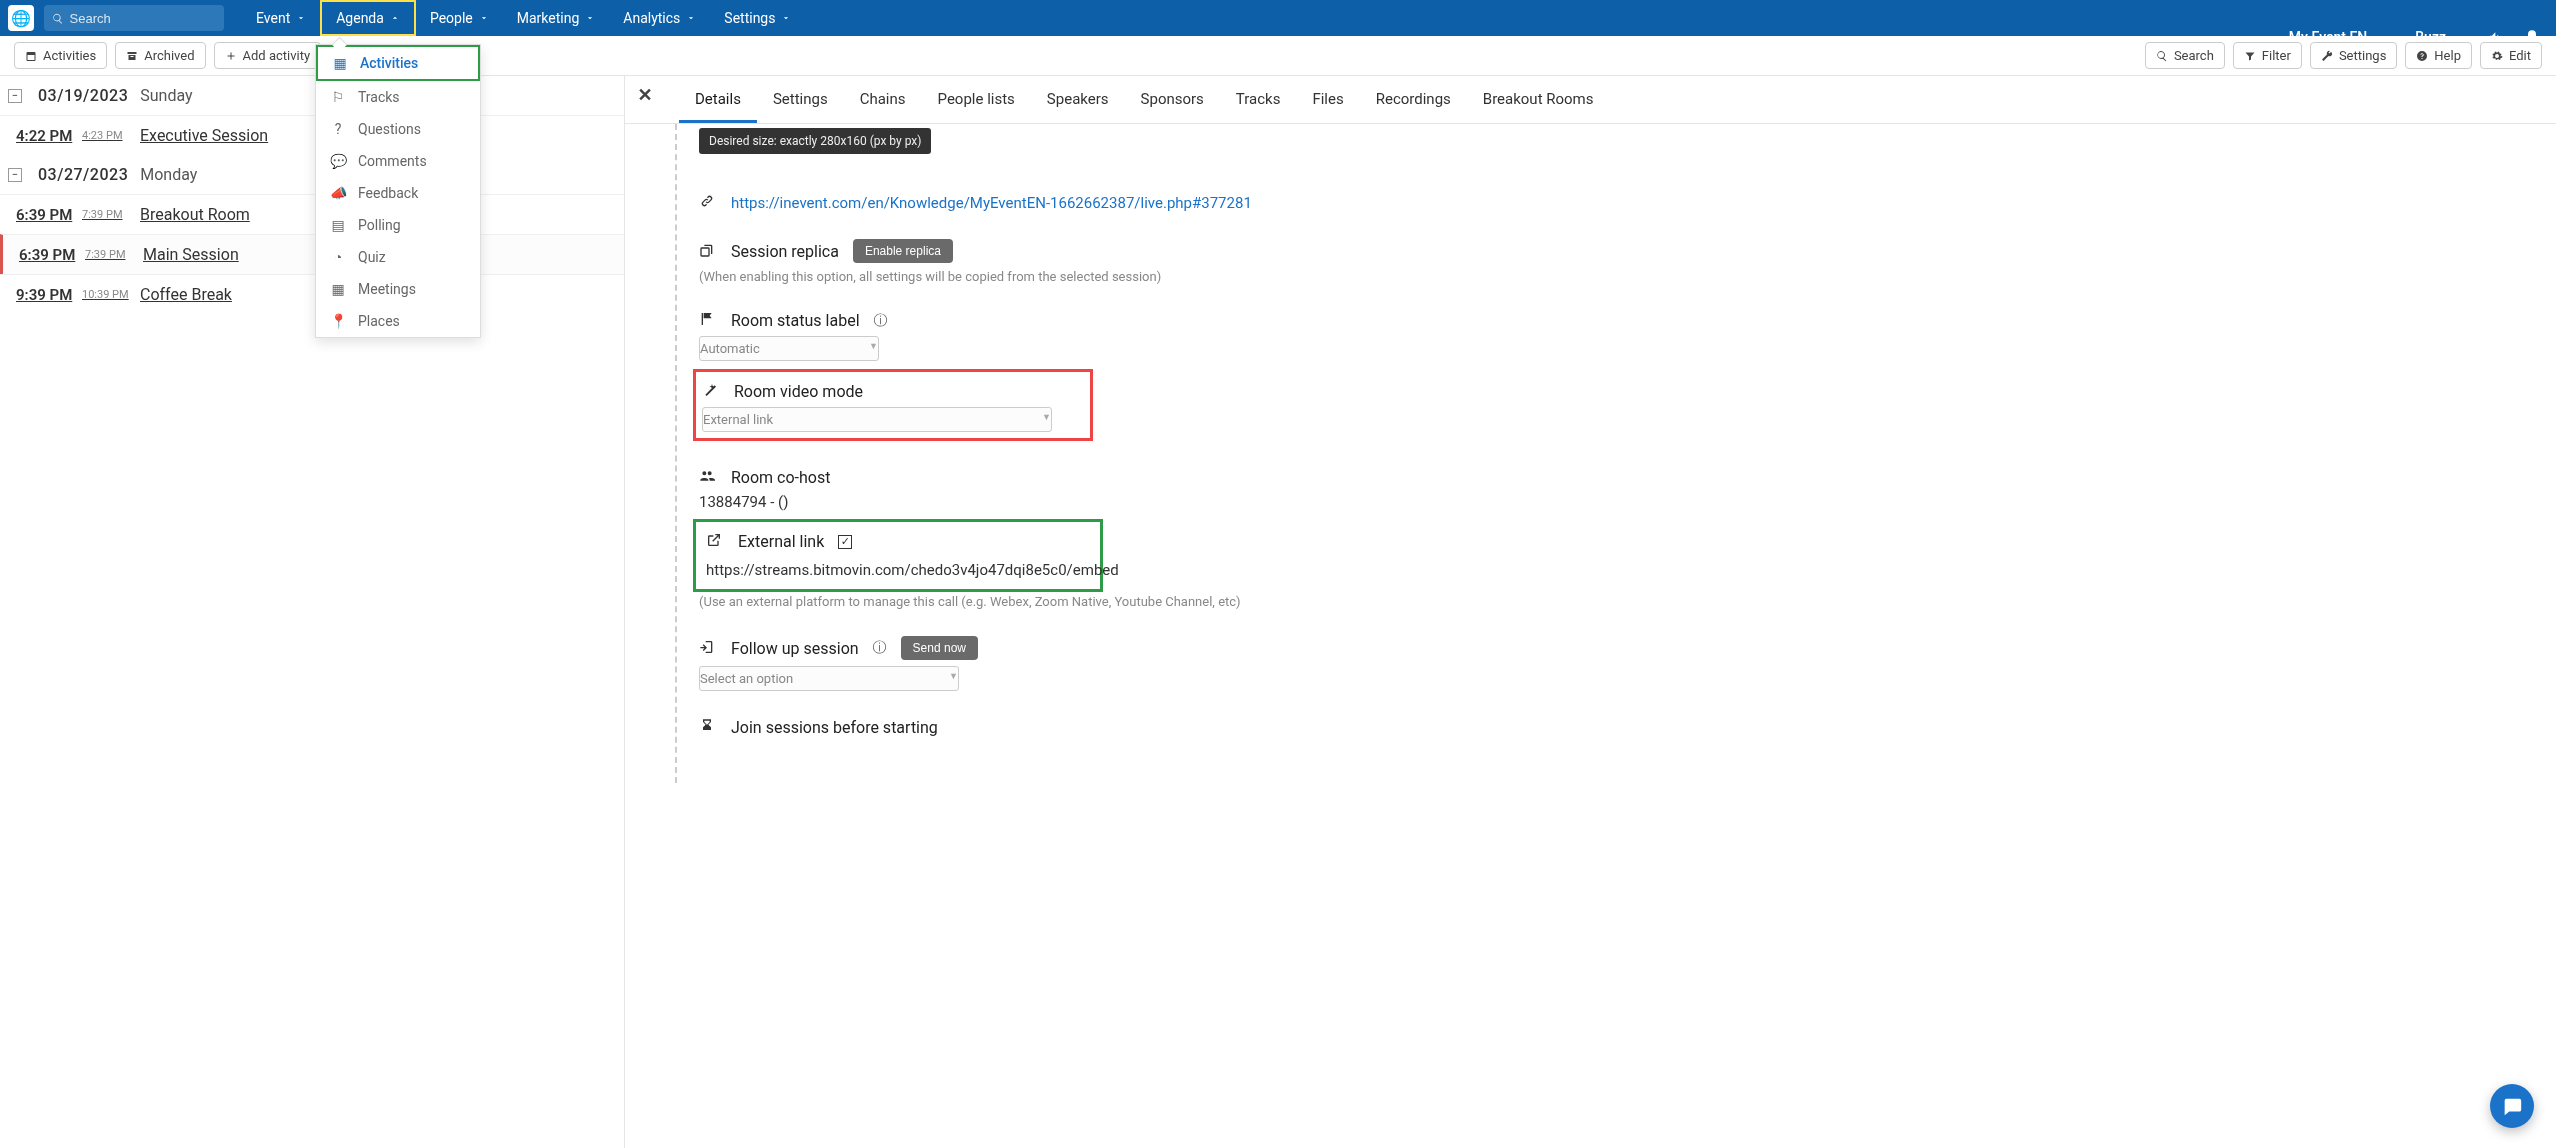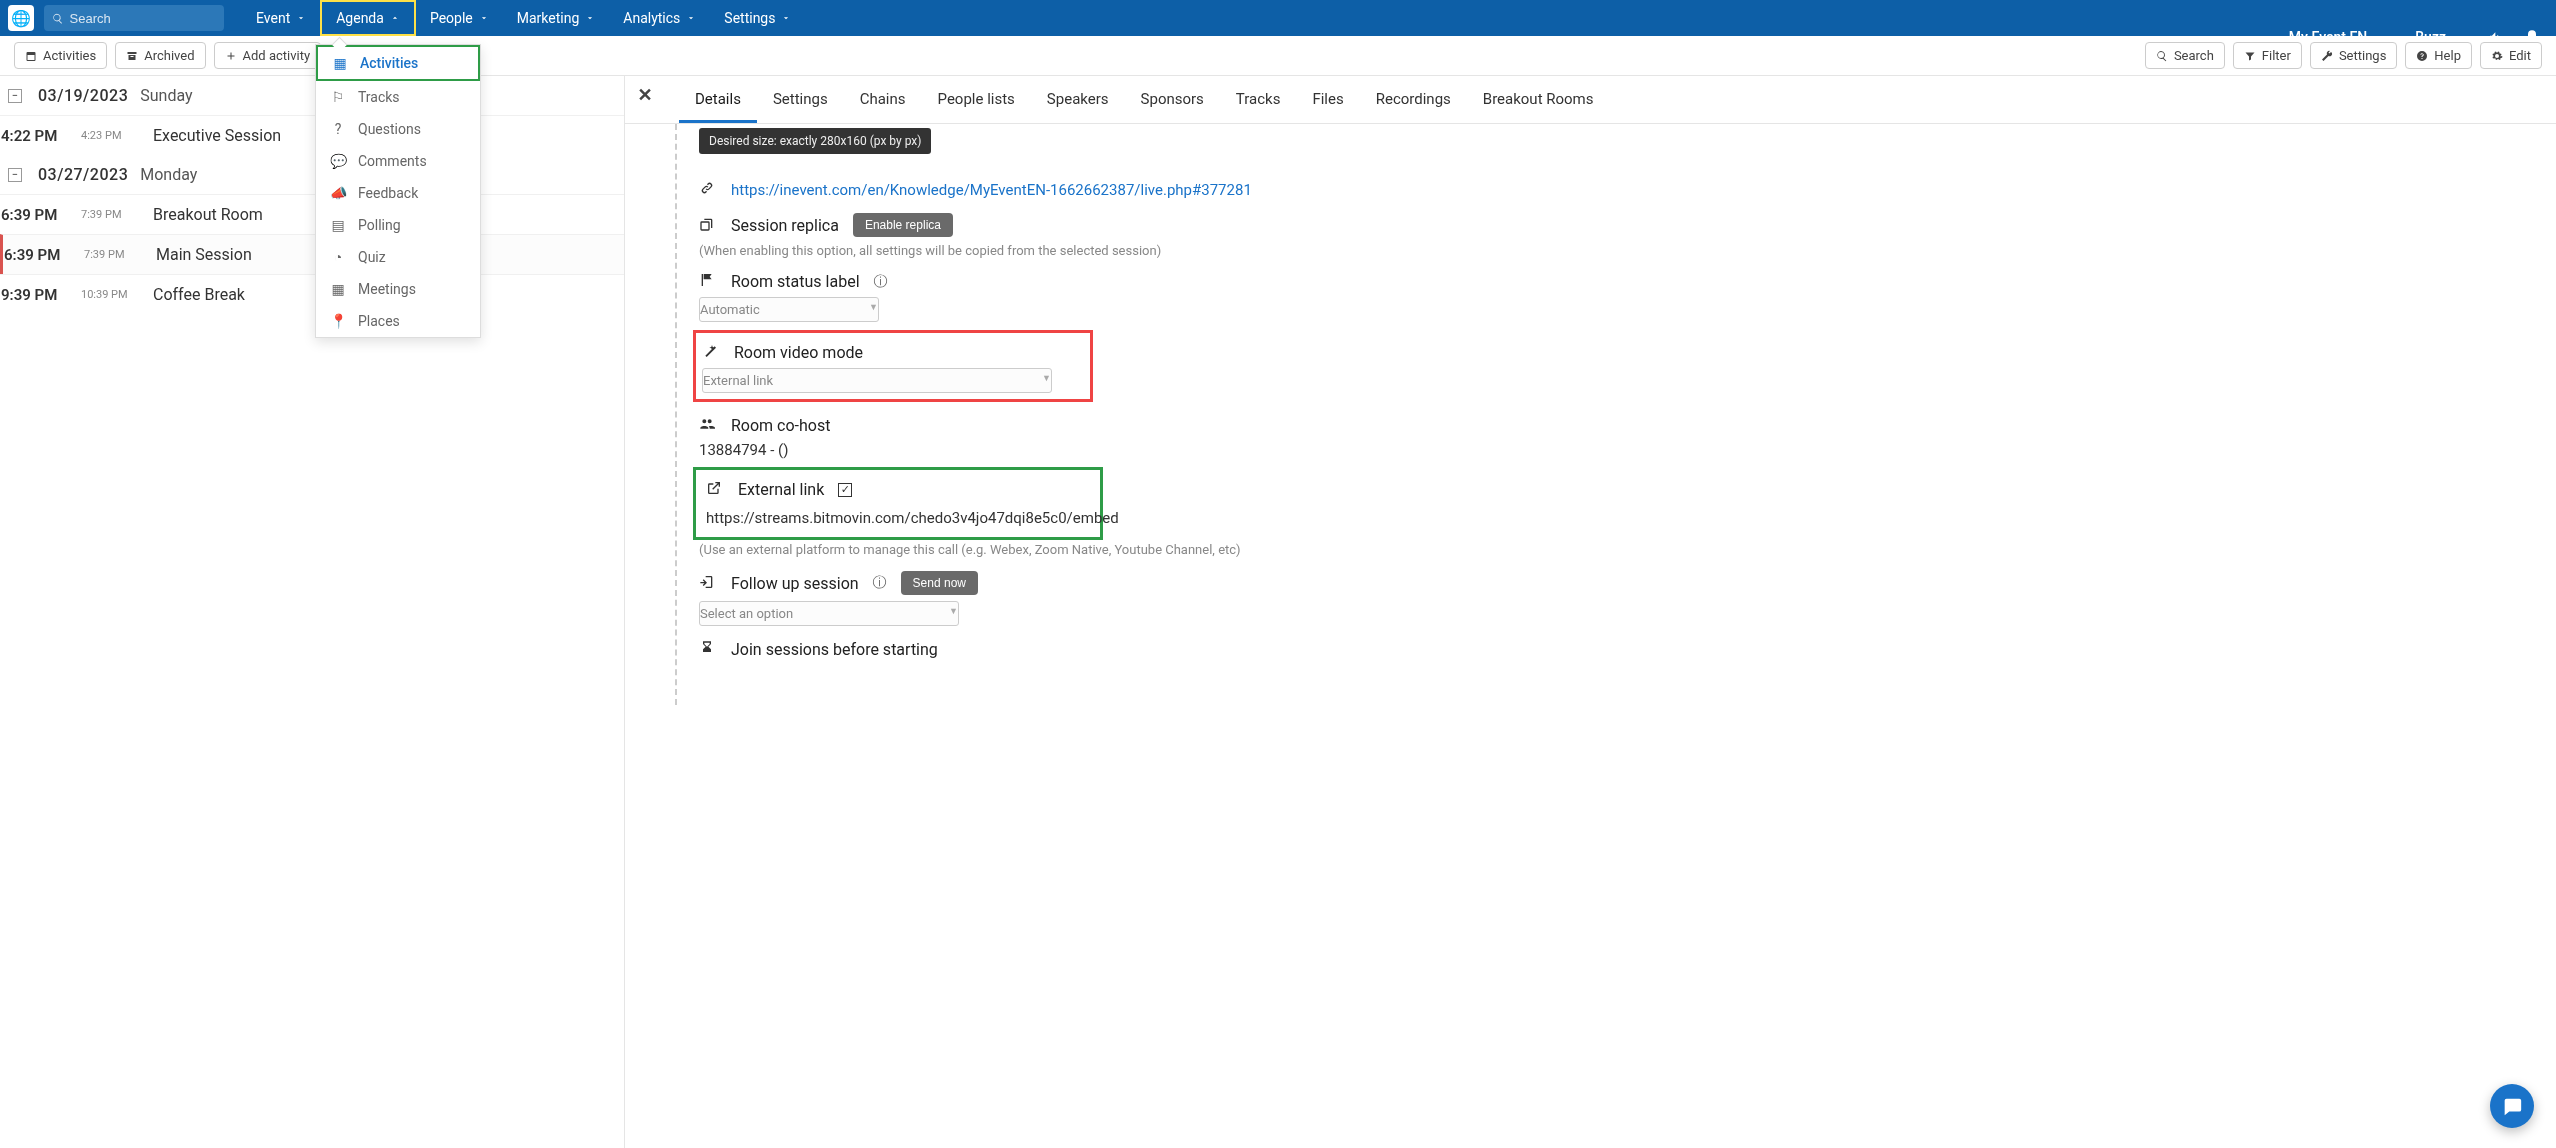--- a/index.html
+++ b/index.html
@@ -28,36 +28,36 @@
 .dropdown-item.selected .dd-ico{color:#1a73c9;}
 .dropdown-wrap{border:2px solid #2e9c47;}
 .dd-ico{width:16px;text-align:center;}
 
 .main { display: flex; height: calc(100vh - 76px); }
 .left-pane { width: 625px; border-right: 1px solid #e5e5e5; overflow-y: auto; }
 .date-row { display: flex; align-items: center; gap: 12px; padding: 10px 8px; font-size:16px;}
 .date-row .collapse { border:1px solid #999;width:14px;height:14px;display:flex;align-items:center;justify-content:center;font-size:11px;line-height:1;margin-right:4px;}
 .date-row .date { font-weight: 500; color:#333;letter-spacing:0.5px;}
 .date-row .day { color: #555; }
-.activity-row { display: flex; align-items: center; padding: 10px 1px; gap: 14px; border-top: 1px solid #f0f0f0; cursor: pointer; }
+.activity-row { display: flex; align-items: center; padding: 10px 16px; border-top: 1px solid #f0f0f0; cursor: pointer; text-decoration: underline; }
 .activity-row.selected { border-left: 3px solid #d9534f; background:#fcfcfc; }
 .time-start { font-weight: 600; color: #333; width: 66px; font-size:15px;}
 .time-end { font-size: 11px; color: #888; width: 58px; text-align:left;}
 .activity-name { color: #333; font-size:16px;}
 
 .right-pane { flex: 1; display: flex; flex-direction: column; position: relative; }
 .close-panel{position:absolute;top:6px;left:8px;width:24px;height:24px;display:flex;align-items:center;justify-content:center;cursor:pointer;font-size:18px;font-weight:600;color:#444;}
 .tabs { display: flex; border-bottom: 1px solid #e5e5e5; padding-left: 54px; overflow-x:auto; }
 .tab { padding: 14px 16px 12px; color: #333; cursor: pointer; white-space: nowrap; font-size:15px; }
 .tab.active { border-bottom: 3px solid #1a73c9; color: #1a1a1a; }
 
 .detail-body { padding: 0 0 40px 60px; overflow-y: auto; position:relative; }
 .detail-body::before{content:'';position:absolute;left:50px;top:0;bottom:0;border-left:2px dashed #ccc;}
 .tooltip-dark { background: #333; color: #eee; padding: 6px 10px; border-radius: 3px; font-size: 12px; display: inline-block; margin: 4px 0 12px 14px; }
-.field-row { display: flex; align-items: center; gap: 14px; margin: 14px 0 6px 14px; }
+.field-row { display: flex; align-items: center; gap: 14px; margin: 27px 0 6px 14px; }
 .field-ico{width:18px;flex-shrink:0;}
 .field-label { font-size: 16px; color: #222; }
 .link-text { color: #1a73c9; word-break: break-all; font-size:15px; }
 .pill-btn { background: #6a6a6a; color: #fff; border: none; padding: 5px 12px; border-radius: 4px; font-size: 12px; cursor: pointer; }
 .help-text { color: #888; font-size: 13px; margin: 2px 0 10px 14px; }
 .select-box { border: 1px solid #ccc; border-radius: 3px; padding: 4px 0; font-size: 13px; color: #888; min-width: 180px; display:inline-flex;justify-content:space-between;background:#fcfcfc;}
 .select-box .caret{font-size:9px;color:#aaa;}
 .field-indent{margin:2px 0 8px 14px;}
 .highlight-box { border: 3px solid #ef4444; padding: 6px; margin-left:8px; max-width:400px;}
 .highlight-box .select-box{width:350px;}

